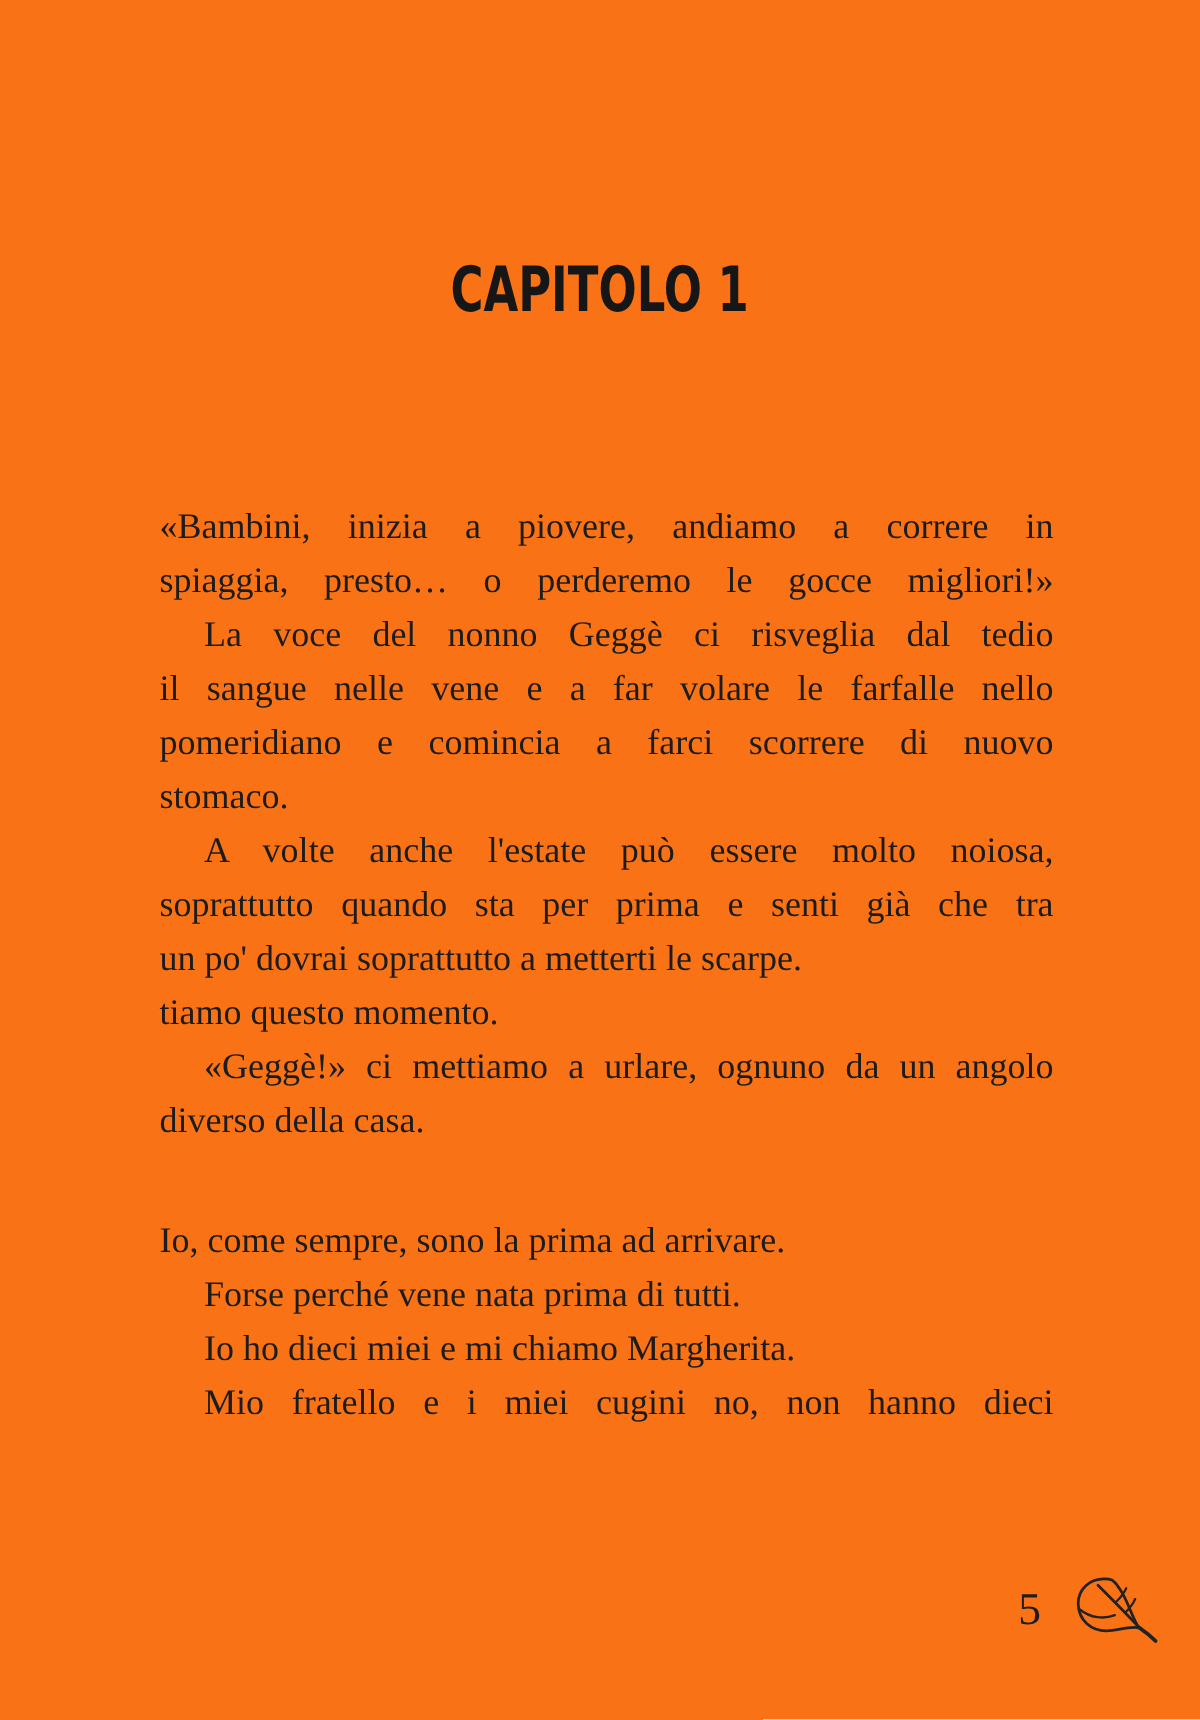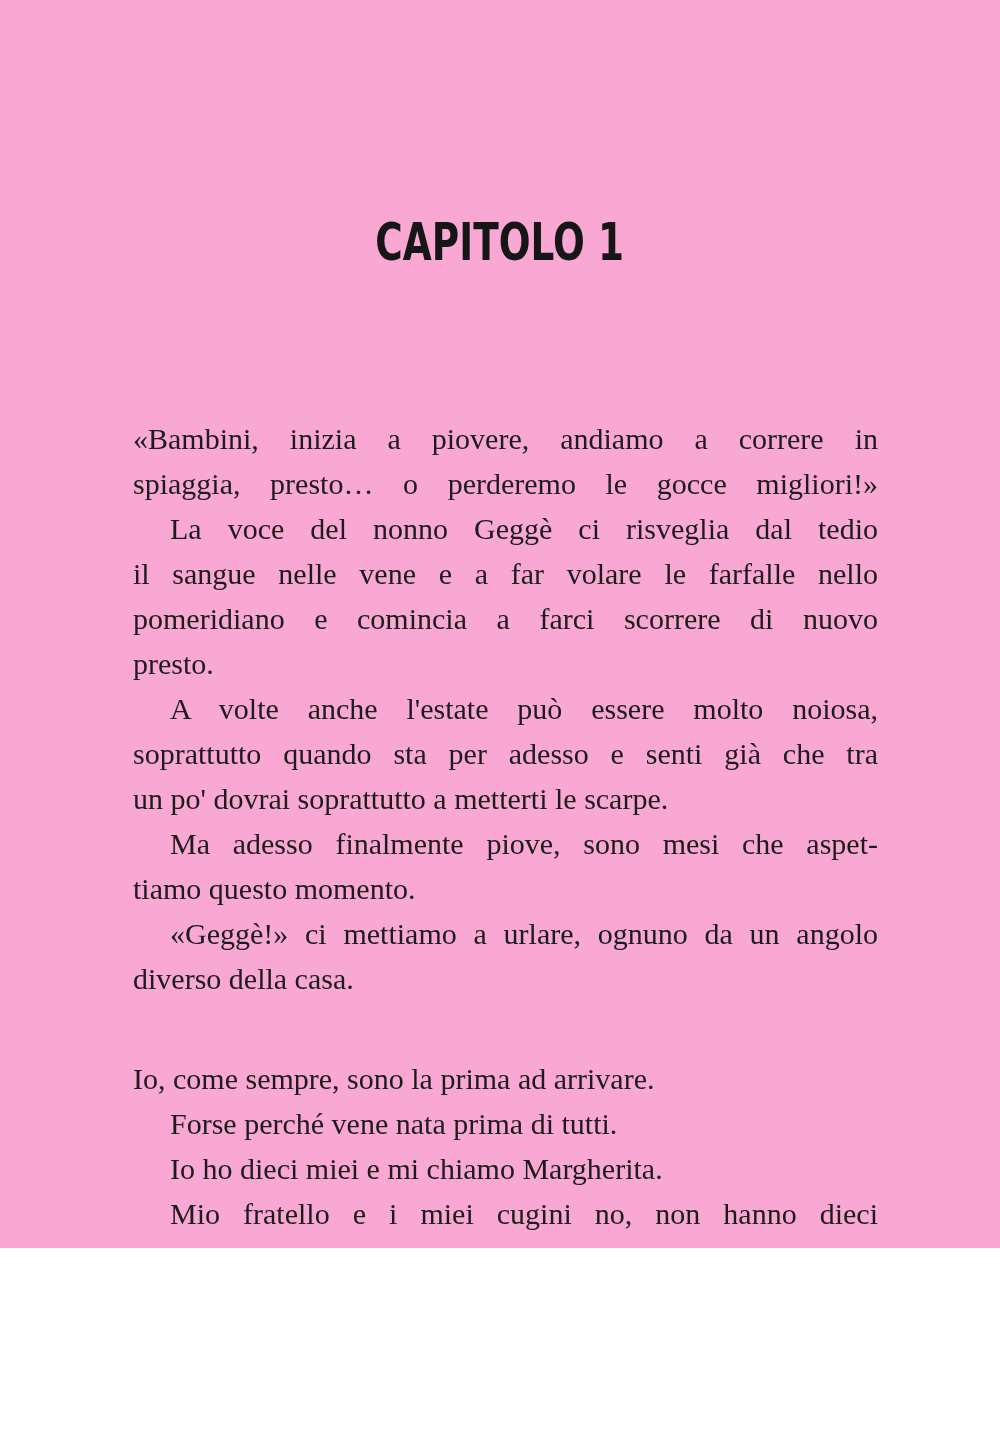--- a/index.html
+++ b/index.html
@@ -3,22 +3,22 @@
 <meta charset="utf-8">
 <style>
   html, body {
     margin: 0;
     padding: 0;
     background: #ffffff;
   }
   .page {
     position: relative;
     width: 1000px;
-    height: 1248px;
-    background: #f9a8d4;
+    height: 1433px;
+    background: #f97316;
     overflow: hidden;
     color: #1c1c1c;
   }
   .chapter-title {
     position: absolute;
     top: 214px;
     left: 0;
     width: 1000px;
     text-align: center;
     margin: 0;
@@ -84,25 +84,24 @@
 <div class="page">
 
   <h1 class="chapter-title"><span class="squeeze">CAPITOLO 1</span></h1>
 
   <div class="body-text">
     <div class="line fill">«Bambini, inizia a piovere, andiamo a correre in</div>
     <div class="line fill">spiaggia, presto… o perderemo le gocce migliori!»</div>
     <div class="line ind fill">La voce del nonno Geggè ci risveglia dal tedio</div>
     <div class="line fill">il sangue nelle vene e a far volare le farfalle nello</div>
     <div class="line fill">pomeridiano e comincia a farci scorrere di nuovo</div>
-    <div class="line">presto.</div>
+    <div class="line">stomaco.</div>
     <div class="line ind fill">A volte anche l'estate può essere molto noiosa,</div>
-    <div class="line fill">soprattutto quando sta per adesso e senti già che tra</div>
+    <div class="line fill">soprattutto quando sta per prima e senti già che tra</div>
     <div class="line">un po' dovrai soprattutto a metterti le scarpe.</div>
-    <div class="line ind fill">Ma adesso finalmente piove, sono mesi che aspet-</div>
     <div class="line">tiamo questo momento.</div>
     <div class="line ind fill">«Geggè!» ci mettiamo a urlare, ognuno da un angolo</div>
     <div class="line">diverso della casa.</div>
     <div class="section-gap"></div>
     <div class="line">Io, come sempre, sono la prima ad arrivare.</div>
     <div class="line ind">Forse perché vene nata prima di tutti.</div>
     <div class="line ind">Io ho dieci miei e mi chiamo Margherita.</div>
     <div class="line ind fill">Mio fratello e i miei cugini no, non hanno dieci</div>
   </div>
 

